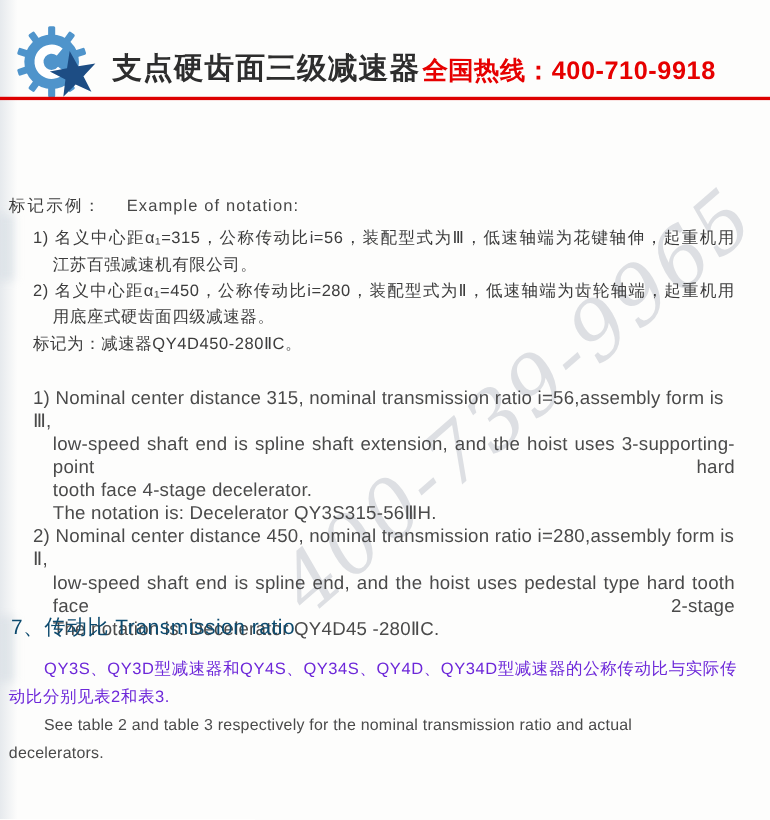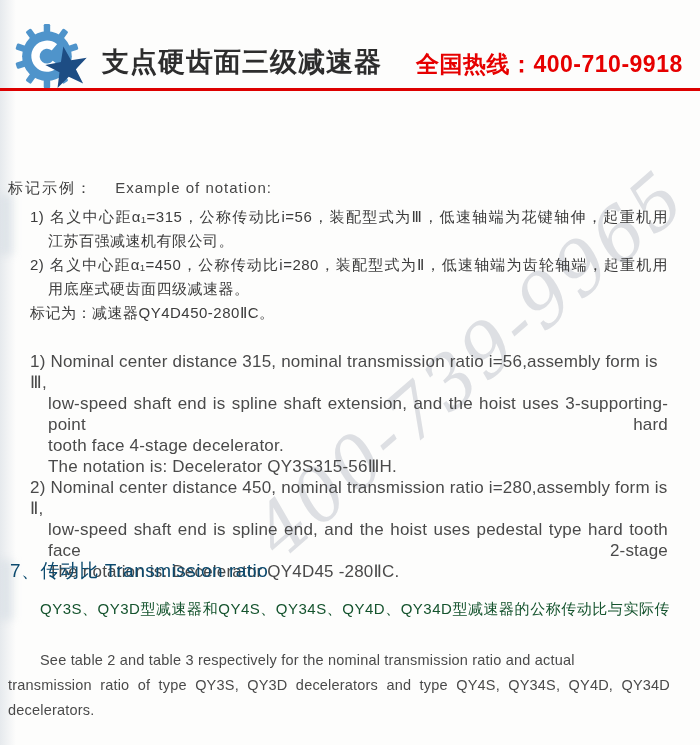--- a/index.html
+++ b/index.html
@@ -29,21 +29,21 @@
   .header { position: absolute; left: 0; top: 0; width: 700px; height: 92px; }
   .logo { position: absolute; left: 12px; top: 18px; width: 92px; height: 80px; }
   .company-name {
     position: absolute; left: 102px; top: 44px;
     font-size: 27px; font-weight: bold; color: #2d2d2d;
     letter-spacing: 1px; white-space: nowrap;
   }
   .hotline {
     position: absolute; left: 384px; top: 49px;
     font-size: 23px; font-weight: bold; color: #e60000;
-    letter-spacing: 0.5px; white-space: nowrap; margin-left: 32px;
+    letter-spacing: 0.5px; white-space: nowrap;
   }
   .red-divider {
     position: absolute; left: 0; top: 88px; width: 700px; height: 3px;
     background: #dd0000;
   }
 
   
   .watermark {
     position: absolute; left: 185px; top: 322px; width: 570px;
     text-align: center;
@@ -75,21 +75,21 @@
     font-size: 17px; color: #4a4a4a; letter-spacing: 0.2px;
   }
   .en-line { line-height: 21px; }
 
   .section7 { position: absolute; left: 10px; top: 558px; width: 660px; }
   .sec-title {
     font-size: 19px; color: #0c4a6e; letter-spacing: 0.5px; line-height: 26px;
   }
   .sec-para-cn {
     position: absolute; left: -2px; top: 38px; width: 662px;
-    font-size: 15px; color: #14532d; line-height: 25px; letter-spacing: 0.5px;
+    font-size: 15px; color: #6d28d9; line-height: 25px; letter-spacing: 0.5px;
   }
   .sec-para-en {
     position: absolute; left: -2px; top: 90px; width: 662px;
     font-size: 14.5px; color: #4a4a4a; line-height: 25px; letter-spacing: 0.2px;
   }
   .first-indent { padding-left: 32px; }
 </style>
 </head>
 <body>
 
@@ -143,21 +143,21 @@
     <div class="en-line ind-2">The notation is: Decelerator QY3S315-56ⅢH.</div>
     <div class="en-line ind-1">2) Nominal center distance  450, nominal transmission ratio i=280,assembly form is Ⅱ,</div>
     <div class="en-line ind-2 jl">low-speed shaft end is spline end, and the hoist uses pedestal type hard tooth face 2-stage</div>
     <div class="en-line ind-2">The notation is: Decelerator QY4D45 -280ⅡC.</div>
   </div>
 
   <div class="section7">
     <div class="sec-title">7、传动比  Transmission ratio</div>
     <div class="sec-para-cn">
       <div class="first-indent jl">QY3S、QY3D型减速器和QY4S、QY34S、QY4D、QY34D型减速器的公称传动比与实际传</div>
+      <div>动比分别见表2和表3.</div>
     </div>
     <div class="sec-para-en">
       <div class="first-indent">See  table  2  and  table  3  respectively  for  the  nominal  transmission  ratio  and  actual</div>
-      <div class="jl">transmission ratio of type QY3S, QY3D decelerators and type QY4S, QY34S, QY4D, QY34D</div>
       <div>decelerators.</div>
     </div>
   </div>
 
 </div>
 
 </body></html>

